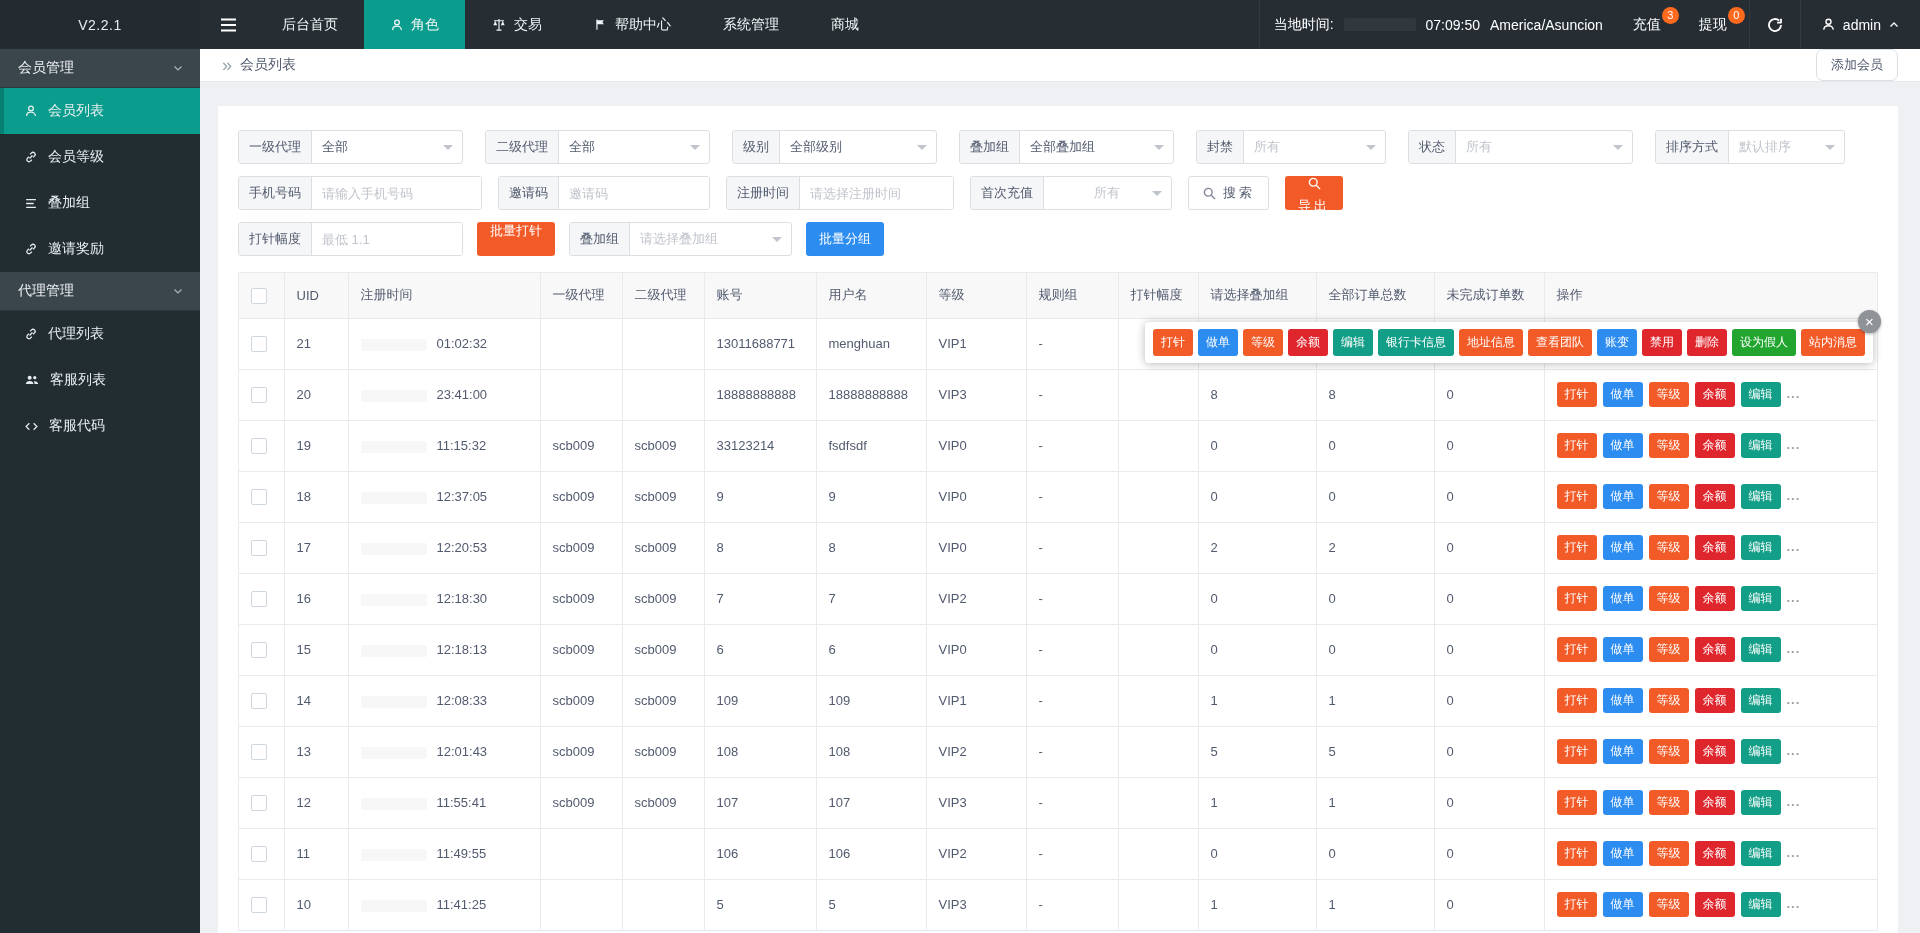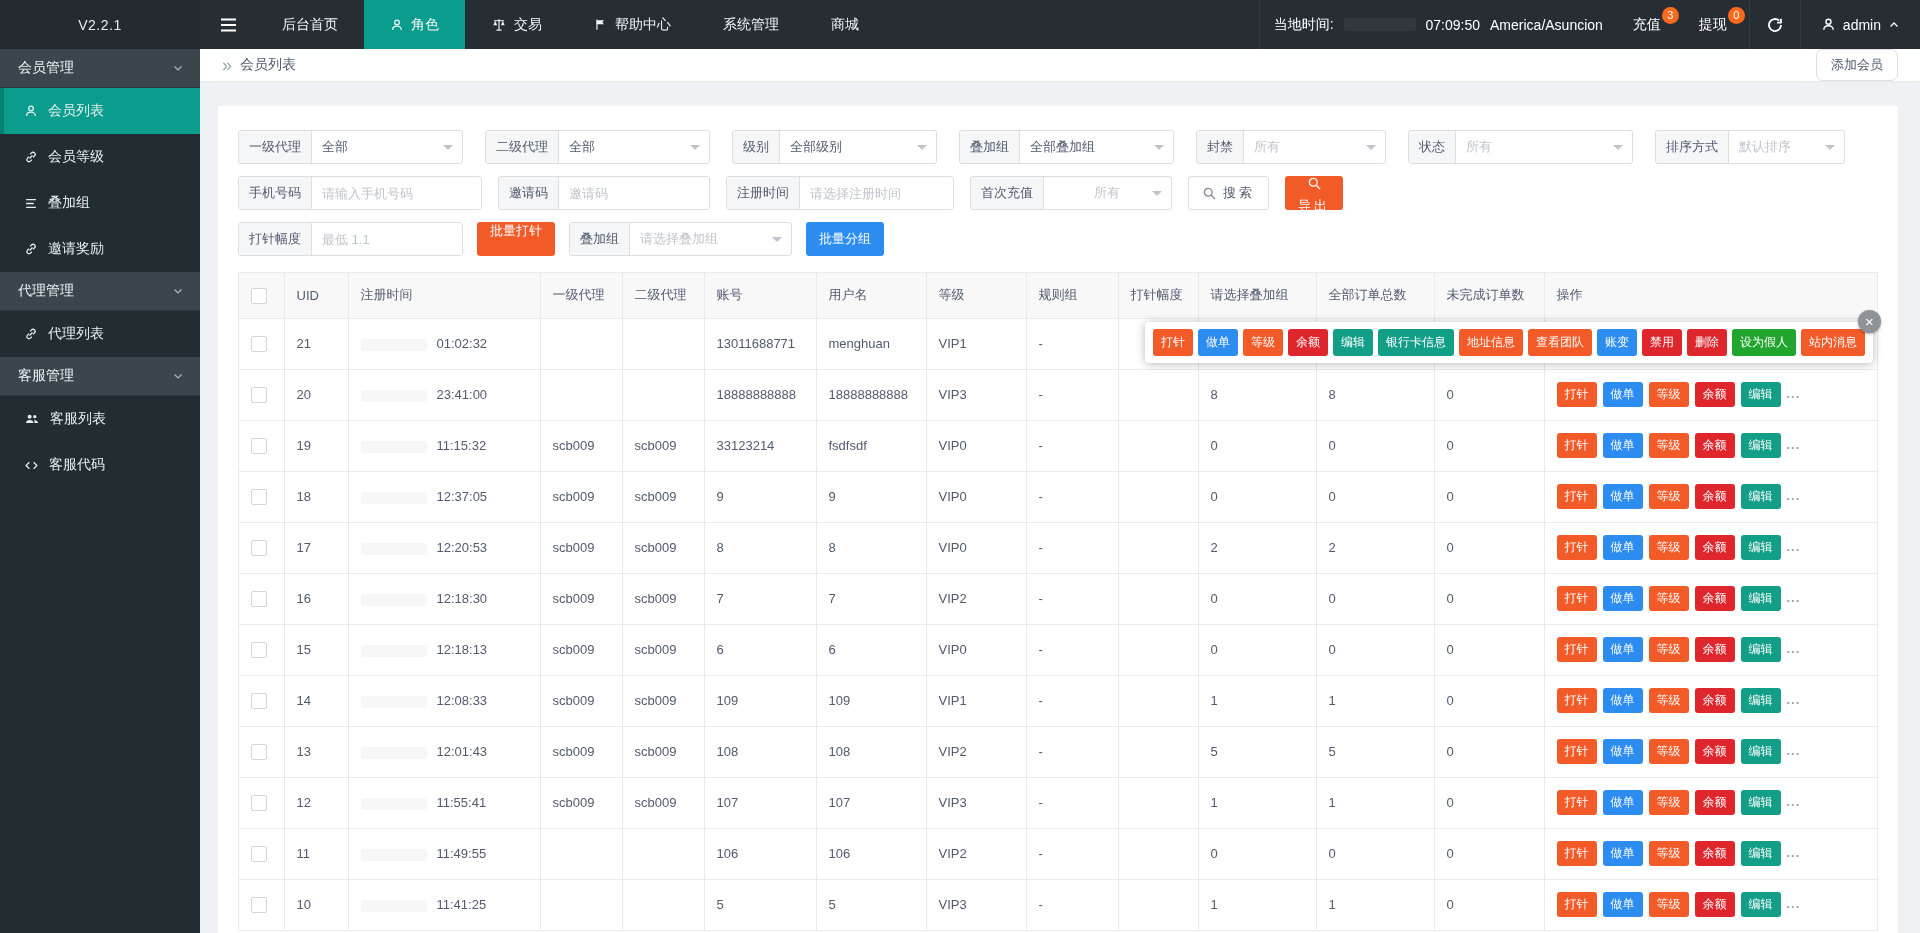--- a/index.html
+++ b/index.html
@@ -259,28 +259,20 @@
       <div class="sb-item">
         <span class="icn">
           <svg width="14" height="14" viewBox="0 0 24 24" fill="none" stroke="currentColor" stroke-width="2.2">
             <path d="M9.5 14.5l5-5"></path>
             <path d="M8.5 11.5L6 14a3.6 3.6 0 0 0 5.1 5.1l2.4-2.5"></path>
             <path d="M15.5 12.5L18 10a3.6 3.6 0 0 0-5.1-5.1L10.5 7.4"></path>
           </svg>
         </span>
         <span>代理列表</span>
       </div>
-      <div class="sb-group">
-        <span>客服管理</span>
-        <span class="icn sb-chev">
-          <svg width="12" height="12" viewBox="0 0 24 24" fill="none" stroke="currentColor" stroke-width="2.4">
-            <path d="M5 9l7 7 7-7"></path>
-          </svg>
-        </span>
-      </div>
       <div class="sb-item">
         <span class="icn">
           <svg width="16" height="14" viewBox="0 0 24 24" fill="currentColor">
             <circle cx="8" cy="8" r="3.4"></circle>
             <path d="M1.5 19c0-3.4 3-5.2 6.5-5.2s6.5 1.8 6.5 5.2z"></path>
             <circle cx="16.8" cy="8" r="2.8"></circle>
             <path d="M15.5 13.6c2.2.3 7 1.3 7 5.4h-6.2c0-2.2-.3-3.9-.8-5.4z"></path>
           </svg>
         </span>
         <span>客服列表</span>

